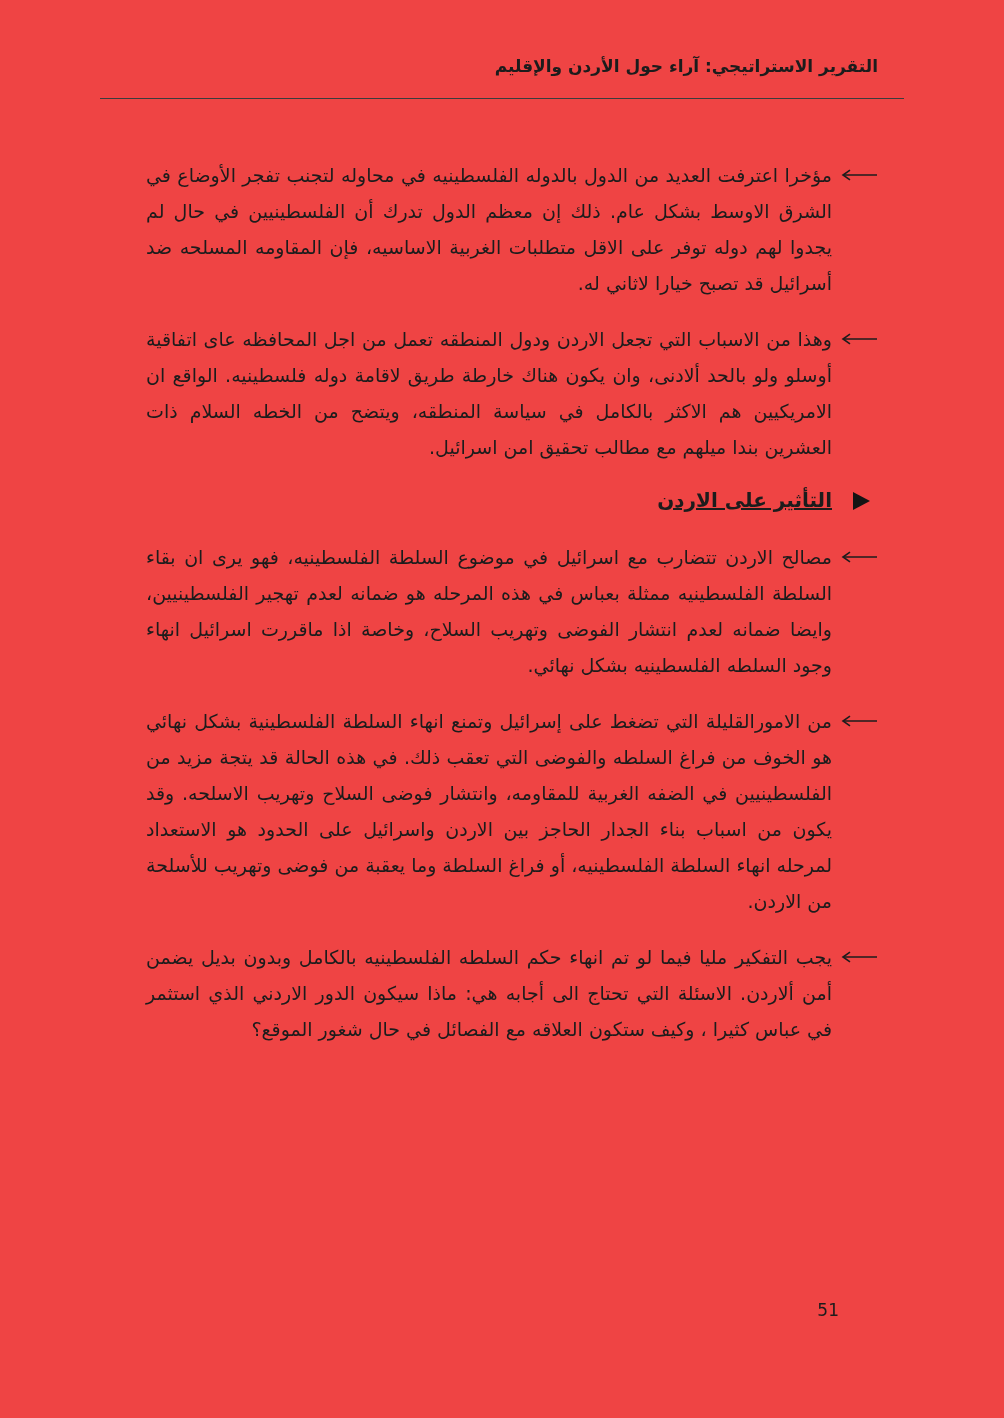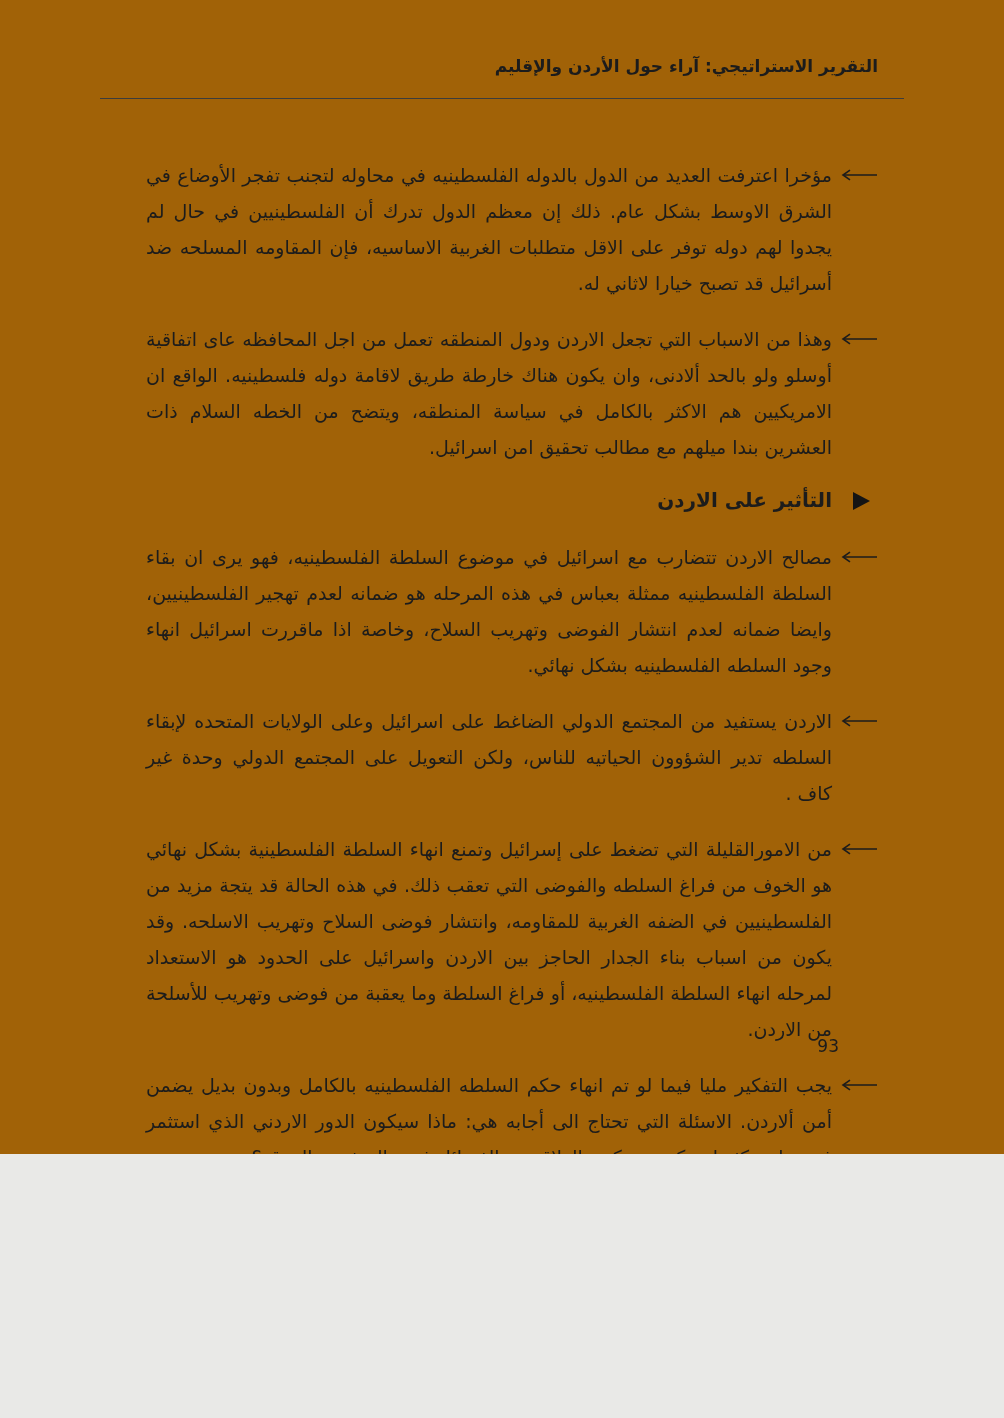--- a/index.html
+++ b/index.html
@@ -5,23 +5,23 @@
   * { box-sizing: border-box; }
   html, body { margin: 0; padding: 0; }
   body {
     width: 1004px;
     font-family: "DejaVu Sans", sans-serif;
     background: #e9e9e7;
   }
   .page {
     position: relative;
     width: 1004px;
-    height: 1154px;
+    height: 1418px;
     margin: 0 auto;
-    background: #a16207;
+    background: #ef4444;
     color: #1c1c1c;
     overflow: hidden;
     direction: rtl;
   }
   
   .page-header {
     padding: 54px 126px 0 100px;
   }
   .running-head {
     font-size: 17px;
@@ -60,20 +60,21 @@
     color: #1c1c1c;
   }
   .section-heading {
     position: relative;
     padding-right: 46px;
     margin: 14px 0 24px 0;
     font-size: 20px;
     font-weight: bold;
     line-height: 30px;
     text-align: right;
+    text-decoration: underline;
   }
   .section-heading .tri-marker {
     position: absolute;
     right: 8px;
     top: 7px;
     width: 0;
     height: 0;
     border-top: 9px solid transparent;
     border-bottom: 9px solid transparent;
     border-right: 17px solid #141414;
@@ -128,29 +129,20 @@
     <div class="bullet">
       <span class="marker">
         <svg width="38" height="14" viewBox="0 0 38 14" aria-hidden="true">
           <path d="M37 7 H3" stroke="#1c1c1c" stroke-width="1.6" fill="none"></path>
           <path d="M10 2.2 L3 7 L10 11.8" stroke="#1c1c1c" stroke-width="1.6" fill="none"></path>
         </svg>
       </span>
       <p class="ptext">مصالح الاردن تتضارب مع اسرائيل في موضوع السلطة الفلسطينيه، فهو يرى ان بقاء السلطة الفلسطينيه ممثلة بعباس في هذه المرحله هو ضمانه لعدم تهجير الفلسطينيين، وايضا ضمانه لعدم انتشار الفوضى وتهريب السلاح، وخاصة اذا ماقررت اسرائيل انهاء وجود السلطه الفلسطينيه بشكل نهائي.</p>
     </div>
 
-    <div class="bullet">
-      <span class="marker">
-        <svg width="38" height="14" viewBox="0 0 38 14" aria-hidden="true">
-          <path d="M37 7 H3" stroke="#1c1c1c" stroke-width="1.6" fill="none"></path>
-          <path d="M10 2.2 L3 7 L10 11.8" stroke="#1c1c1c" stroke-width="1.6" fill="none"></path>
-        </svg>
-      </span>
-      <p class="ptext">الاردن يستفيد من المجتمع الدولي الضاغط على اسرائيل وعلى الولايات المتحده لإبقاء السلطه تدير الشؤوون الحياتيه للناس، ولكن التعويل على المجتمع الدولي وحدة غير كاف .</p>
-    </div>
 
     <div class="bullet">
       <span class="marker">
         <svg width="38" height="14" viewBox="0 0 38 14" aria-hidden="true">
           <path d="M37 7 H3" stroke="#1c1c1c" stroke-width="1.6" fill="none"></path>
           <path d="M10 2.2 L3 7 L10 11.8" stroke="#1c1c1c" stroke-width="1.6" fill="none"></path>
         </svg>
       </span>
       <p class="ptext">من الامورالقليلة التي تضغط على إسرائيل وتمنع انهاء السلطة الفلسطينية بشكل نهائي هو الخوف من فراغ السلطه والفوضى التي تعقب ذلك. في هذه الحالة قد يتجة مزيد من الفلسطينيين في الضفه الغربية للمقاومه، وانتشار فوضى السلاح وتهريب الاسلحه. وقد يكون من اسباب بناء الجدار الحاجز بين الاردن واسرائيل على الحدود هو الاستعداد لمرحله انهاء السلطة الفلسطينيه، أو فراغ السلطة وما يعقبة من فوضى وتهريب للأسلحة من الاردن.</p>
     </div>
@@ -160,15 +152,15 @@
         <svg width="38" height="14" viewBox="0 0 38 14" aria-hidden="true">
           <path d="M37 7 H3" stroke="#1c1c1c" stroke-width="1.6" fill="none"></path>
           <path d="M10 2.2 L3 7 L10 11.8" stroke="#1c1c1c" stroke-width="1.6" fill="none"></path>
         </svg>
       </span>
       <p class="ptext">يجب التفكير مليا فيما لو تم انهاء حكم السلطه الفلسطينيه بالكامل وبدون بديل يضمن أمن ألاردن. الاسئلة التي تحتاج الى أجابه هي: ماذا سيكون الدور الاردني الذي استثمر في عباس كثيرا ، وكيف ستكون العلاقه مع الفصائل في حال شغور الموقع؟</p>
     </div>
 
   </main>
 
-  <div class="page-number">93</div>
+  <div class="page-number">51</div>
 
 </div>
 
 </body></html>

